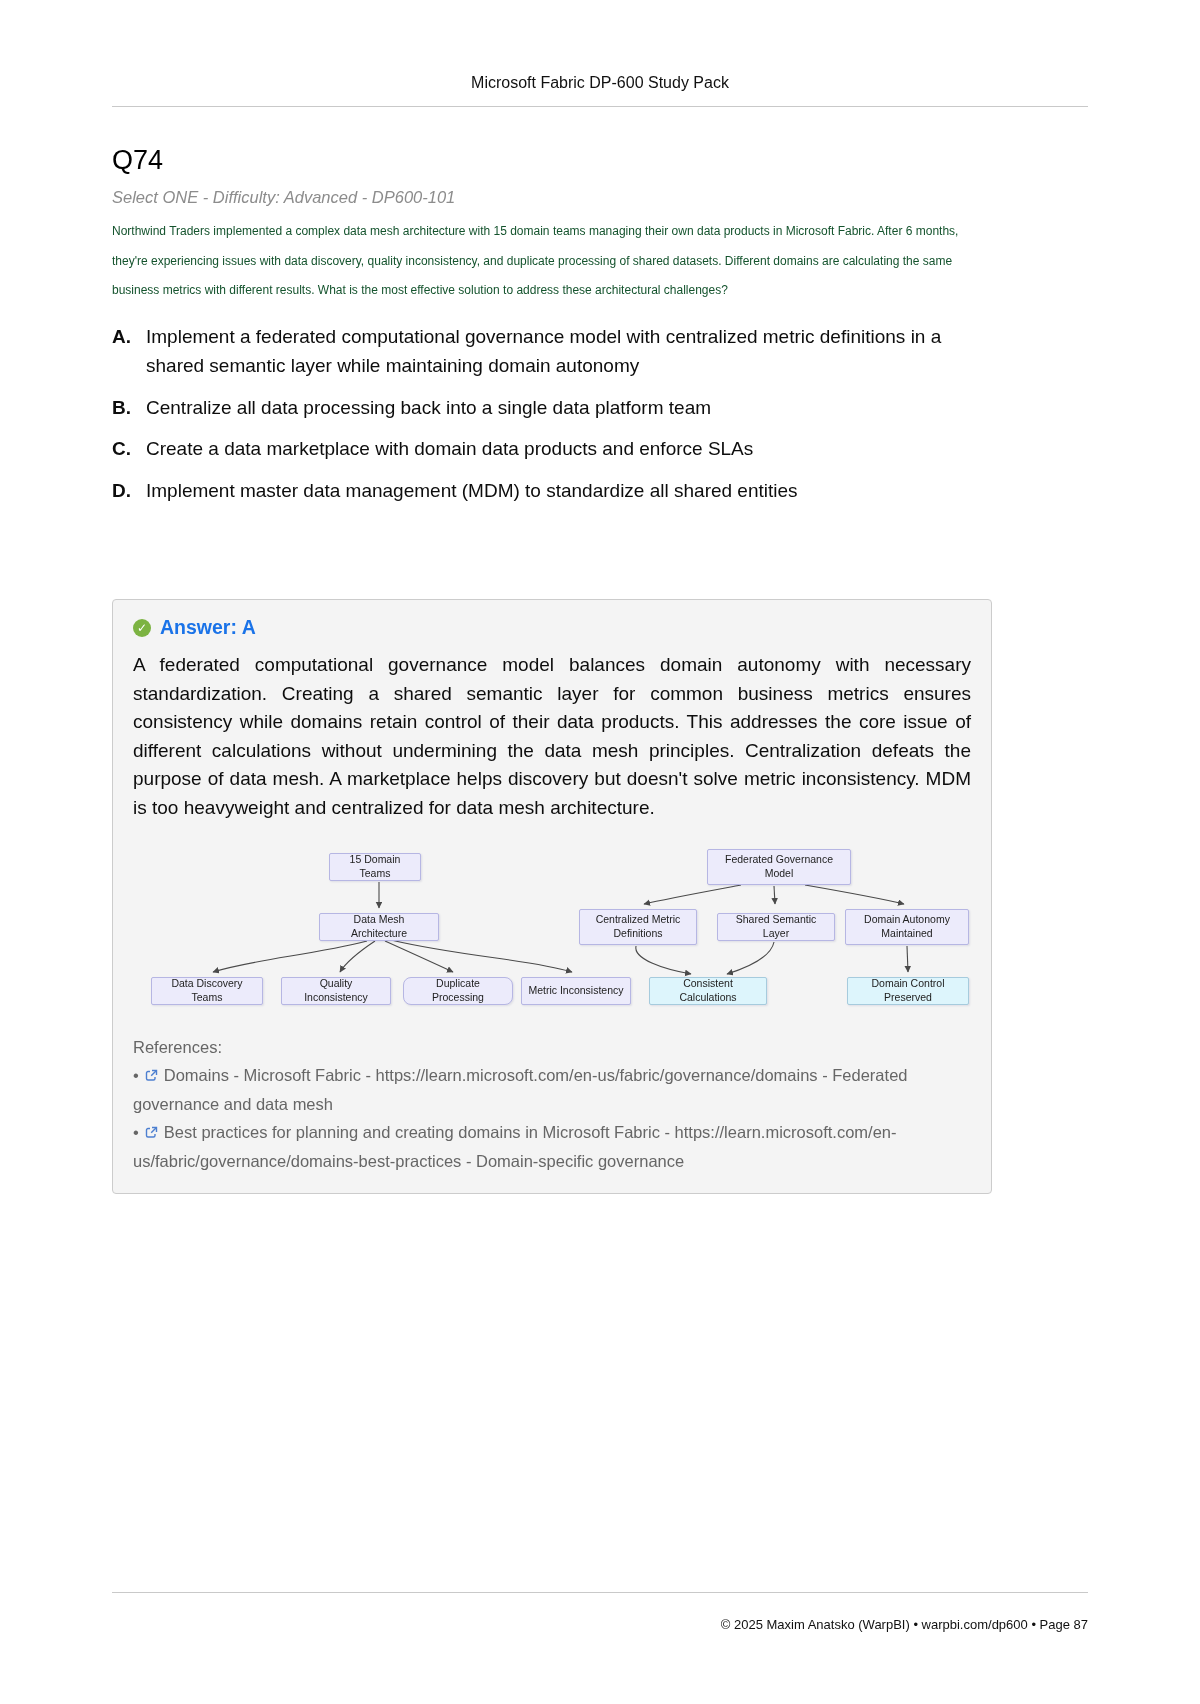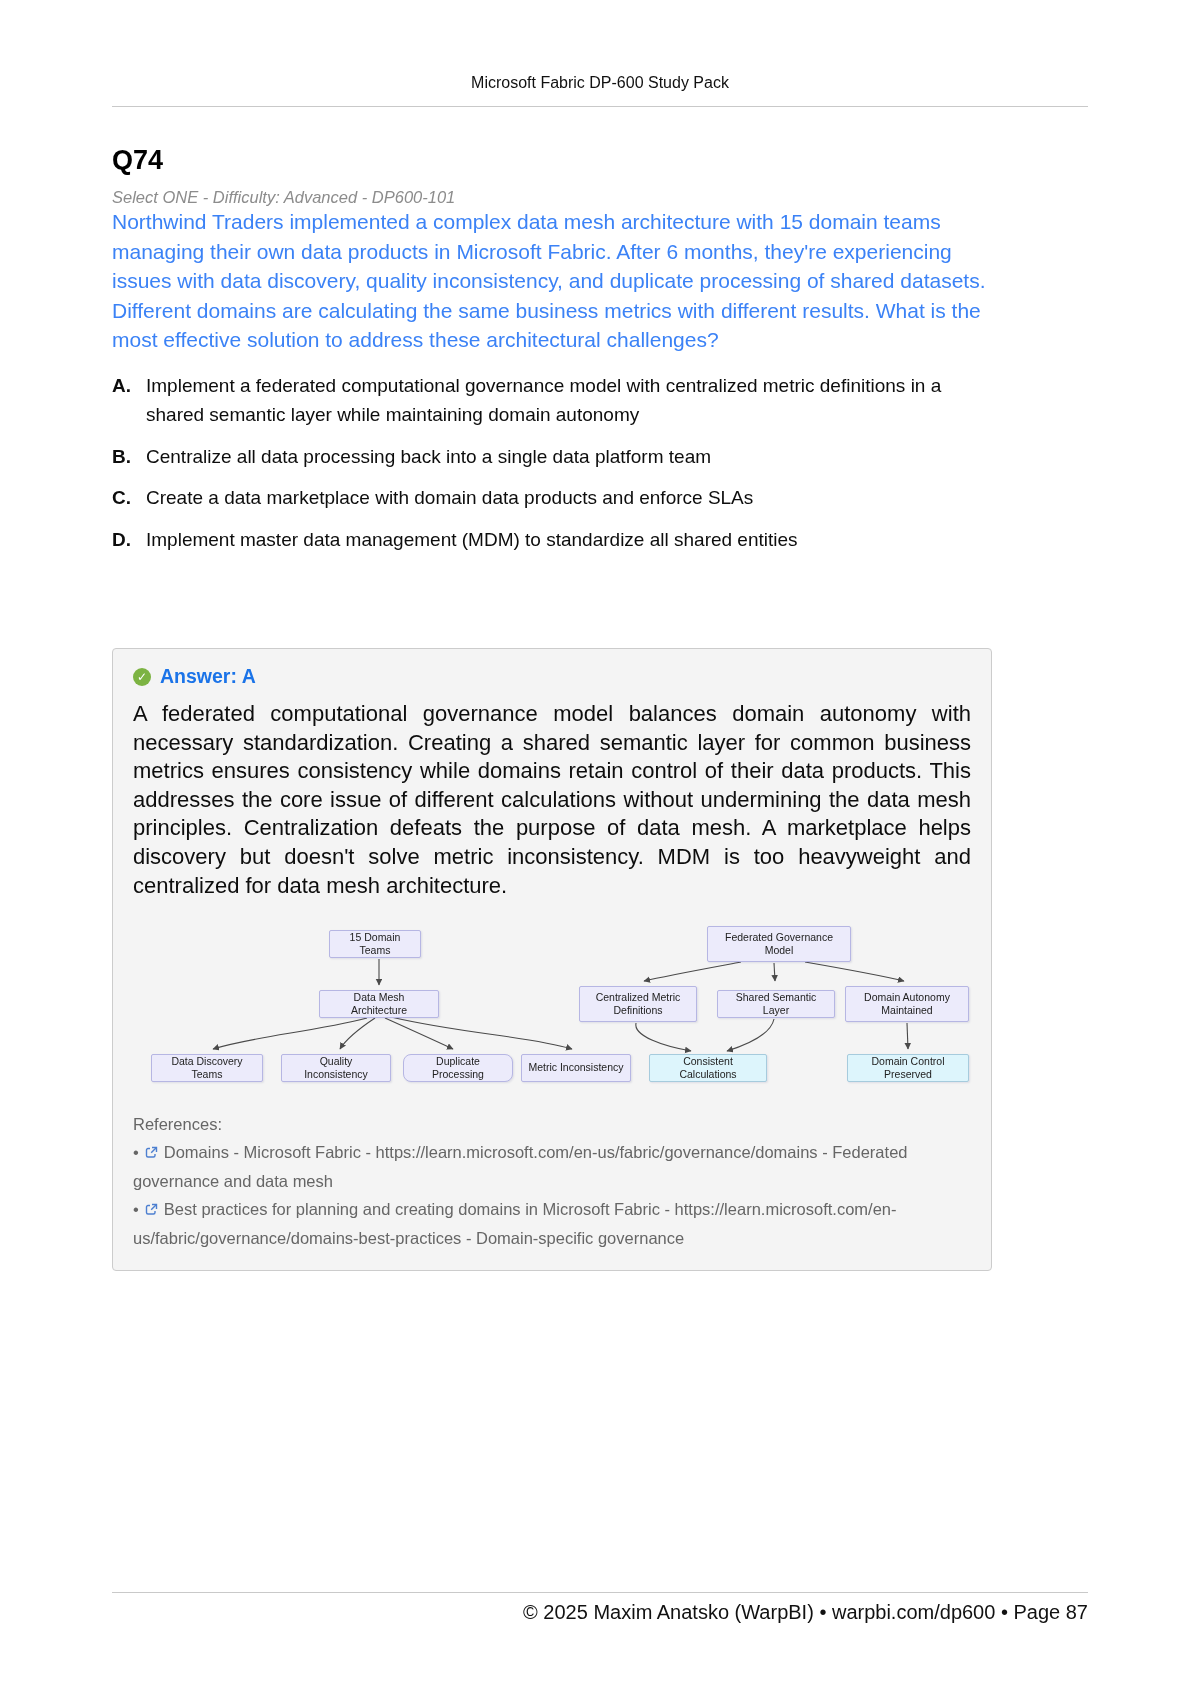--- a/index.html
+++ b/index.html
@@ -20,53 +20,53 @@
   *{margin:0;padding:0;box-sizing:border-box;}
   html,body{background:#fff;}
   body{
     width:1200px;height:1704px;position:relative;overflow:hidden;
     font-family:"Liberation Sans","DejaVu Sans",sans-serif;color:#0d0d0d;
   }
   .header{margin:74px 112px 0;width:976px;}
   .header-title{font-size:16px;color:#111;text-align:center;}
   .rule{border:none;border-top:1px solid var(--rule);margin-top:14px;}
   .content{margin:0 112px;width:880px;}
-  .qid{margin-top:38px;font-size:27px;font-weight:bold;color:#000;}
+  .qid{margin-top:38px;font-size:27px;font-weight:normal;color:#000;}
   .qmeta{margin-top:12px;font-size:16.5px;font-style:italic;color:var(--meta-gray);}
-  .qtext{font-size:21px;line-height:29.5px;color:#3b82f6;}
+  .qtext{margin-top:10px;font-size:12px;line-height:29.5px;color:#14532d;}
   .options{margin-top:16px;}
   .option{display:flex;margin-bottom:12px;font-size:19px;line-height:29.5px;}
   .option .letter{font-weight:bold;width:34px;flex:0 0 34px;}
   .option .otext{flex:1;}
   .answer-box{
     margin-top:94px;background:var(--box-bg);border:1px solid var(--box-border);
     border-radius:4px;padding:16px 20px 18px;width:880px;
   }
   .answer-head{display:flex;align-items:center;gap:9px;}
   .check{
     width:18px;height:18px;border-radius:50%;background:var(--check-green);
     color:#fff;font-size:12px;font-weight:bold;display:flex;align-items:center;justify-content:center;
     flex:0 0 18px;
   }
   .answer-label{font-size:19.5px;font-weight:bold;color:var(--accent-blue);}
-  .explanation{margin-top:12px;font-size:22px;line-height:28.6px;text-align:justify;color:#0d0d0d;}
+  .explanation{margin-top:12px;font-size:19px;line-height:28.6px;text-align:justify;color:#0d0d0d;}
   .diagram{position:relative;width:840px;height:172px;margin:24px auto 14px;}
   .diagram svg.arrows{position:absolute;left:0;top:0;}
   .dnode{
     position:absolute;display:flex;align-items:center;justify-content:center;text-align:center;
     background:var(--node-fill);border:1px solid var(--node-border);border-radius:2px;
     font-size:10.5px;line-height:1.3;color:#222;padding:2px 5px;
     box-shadow:1px 1px 2px rgba(60,60,120,0.12);
   }
   .dnode.result{background:var(--result-fill);border-color:var(--result-border);}
   .refs{margin-top:10px;font-size:16.5px;line-height:28px;color:var(--ref-gray);}
   .ref-item .bullet{margin-right:4px;}
   .ext-icon{display:inline-block;vertical-align:-1px;margin:0 6px 0 2px;}
   .footer{position:absolute;left:112px;top:1592px;width:976px;}
-  .footer-text{margin-top:8px;text-align:right;font-size:20px;color:#111;}
+  .footer-text{margin-top:24px;text-align:right;font-size:13px;color:#111;}
 </style>
 </head>
 <body>
 
 <div class="header">
   <div class="header-title">Microsoft Fabric DP-600 Study Pack</div>
   <hr class="rule">
 </div>
 
 <div class="content">

